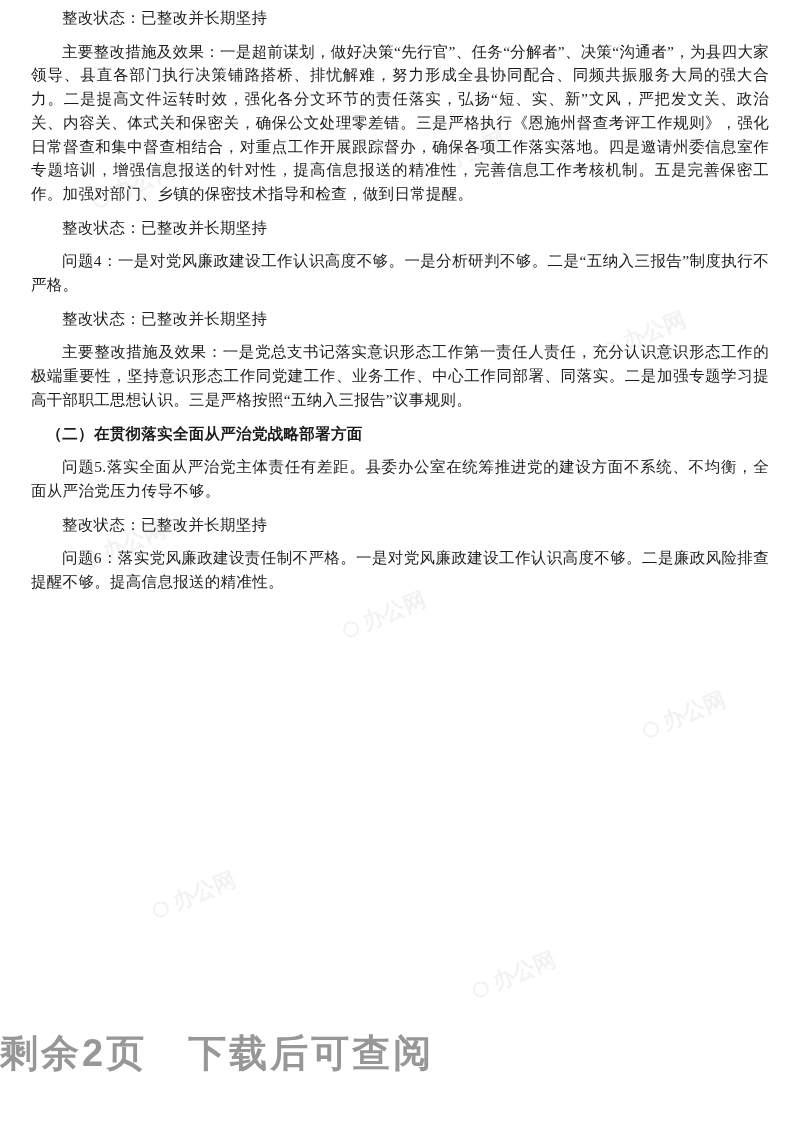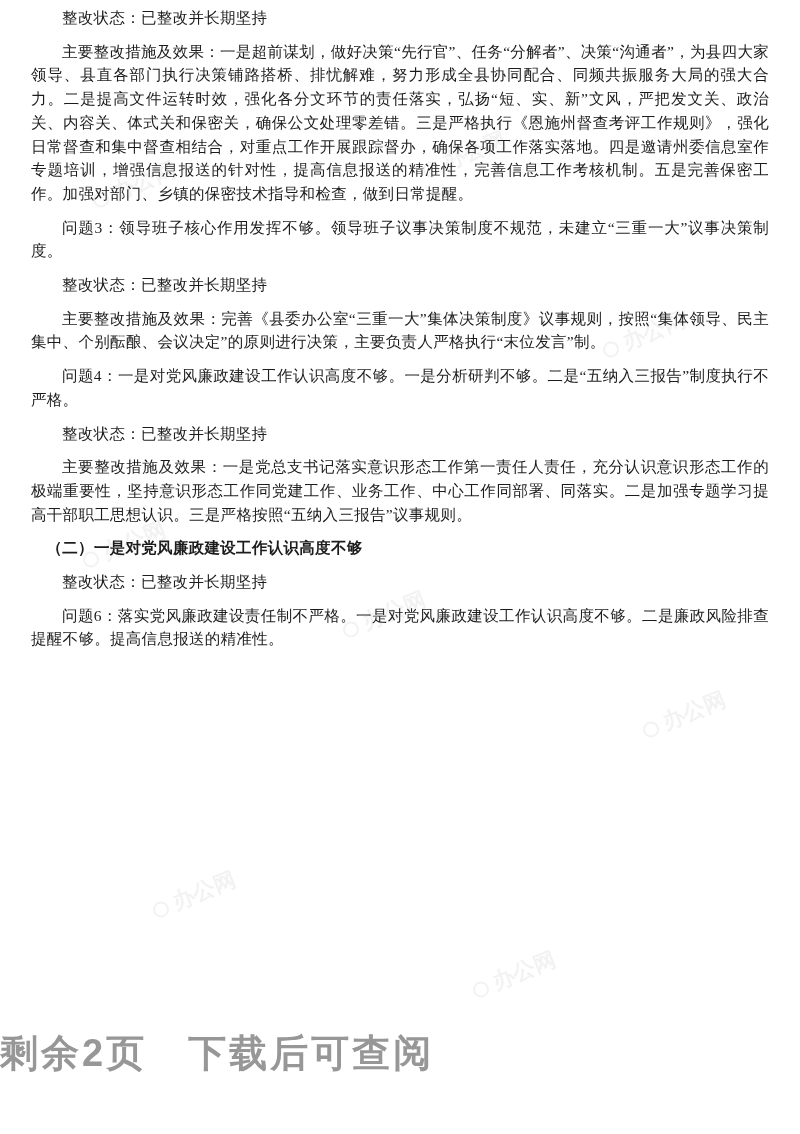--- a/index.html
+++ b/index.html
@@ -79,24 +79,23 @@
   <span class="wm" style="left:80px;  top:530px;"><i class="wm-icon"></i><span>办公网</span></span>
   <span class="wm" style="left:340px; top:600px;"><i class="wm-icon"></i><span>办公网</span></span>
   <span class="wm" style="left:640px; top:700px;"><i class="wm-icon"></i><span>办公网</span></span>
   <span class="wm" style="left:150px; top:880px;"><i class="wm-icon"></i><span>办公网</span></span>
   <span class="wm" style="left:470px; top:960px;"><i class="wm-icon"></i><span>办公网</span></span>
 </div>
 
 <div class="doc">
   <p class="para status">整改状态：已整改并长期坚持</p>
   <p class="para body">主要整改措施及效果：一是超前谋划，做好决策“先行官”、任务“分解者”、决策“沟通者”，为县四大家领导、县直各部门执行决策铺路搭桥、排忧解难，努力形成全县协同配合、同频共振服务大局的强大合力。二是提高文件运转时效，强化各分文环节的责任落实，弘扬“短、实、新”文风，严把发文关、政治关、内容关、体式关和保密关，确保公文处理零差错。三是严格执行《恩施州督查考评工作规则》，强化日常督查和集中督查相结合，对重点工作开展跟踪督办，确保各项工作落实落地。四是邀请州委信息室作专题培训，增强信息报送的针对性，提高信息报送的精准性，完善信息工作考核机制。五是完善保密工作。加强对部门、乡镇的保密技术指导和检查，做到日常提醒。</p>
-  <p class="para body">问题3：领导班子核心作用发挥不够。领导班子议事决策制度不规范，未建立“三重一大”议事决策制度。</p>
   <p class="para status">整改状态：已整改并长期坚持</p>
-  <p class="para body">主要整改措施及效果：完善《县委办公室“三重一大”集体决策制度》议事规则，按照“集体领导、民主集中、个别酝酿、会议决定”的原则进行决策，主要负责人严格执行“末位发言”制。</p>
   <p class="para body">问题4：一是对党风廉政建设工作认识高度不够。一是分析研判不够。二是“五纳入三报告”制度执行不严格。</p>
   <p class="para status">整改状态：已整改并长期坚持</p>
   <p class="para body">主要整改措施及效果：一是党总支书记落实意识形态工作第一责任人责任，充分认识意识形态工作的极端重要性，坚持意识形态工作同党建工作、业务工作、中心工作同部署、同落实。二是加强专题学习提高干部职工思想认识。三是严格按照“五纳入三报告”议事规则。</p>
-  <p class="para heading">（二）一是对党风廉政建设工作认识高度不够</p>
+  <p class="para heading">（二）在贯彻落实全面从严治党战略部署方面</p>
+  <p class="para body">问题5.落实全面从严治党主体责任有差距。县委办公室在统筹推进党的建设方面不系统、不均衡，全面从严治党压力传导不够。</p>
   <p class="para status">整改状态：已整改并长期坚持</p>
   <p class="para body">问题6：落实党风廉政建设责任制不严格。一是对党风廉政建设工作认识高度不够。二是廉政风险排查提醒不够。提高信息报送的精准性。</p>
 </div>
 
 <div class="footer">剩余2页　下载后可查阅</div>
 
 </body></html>

